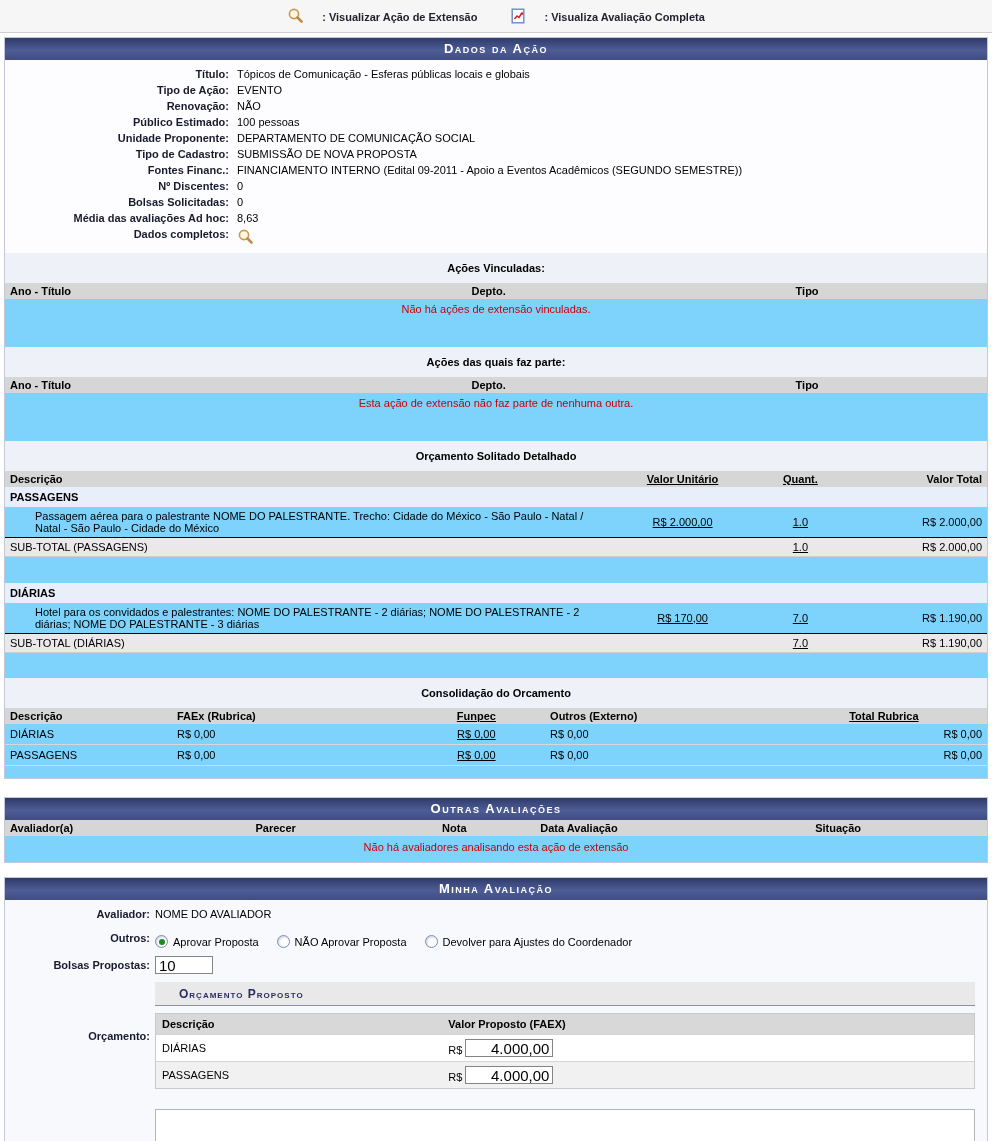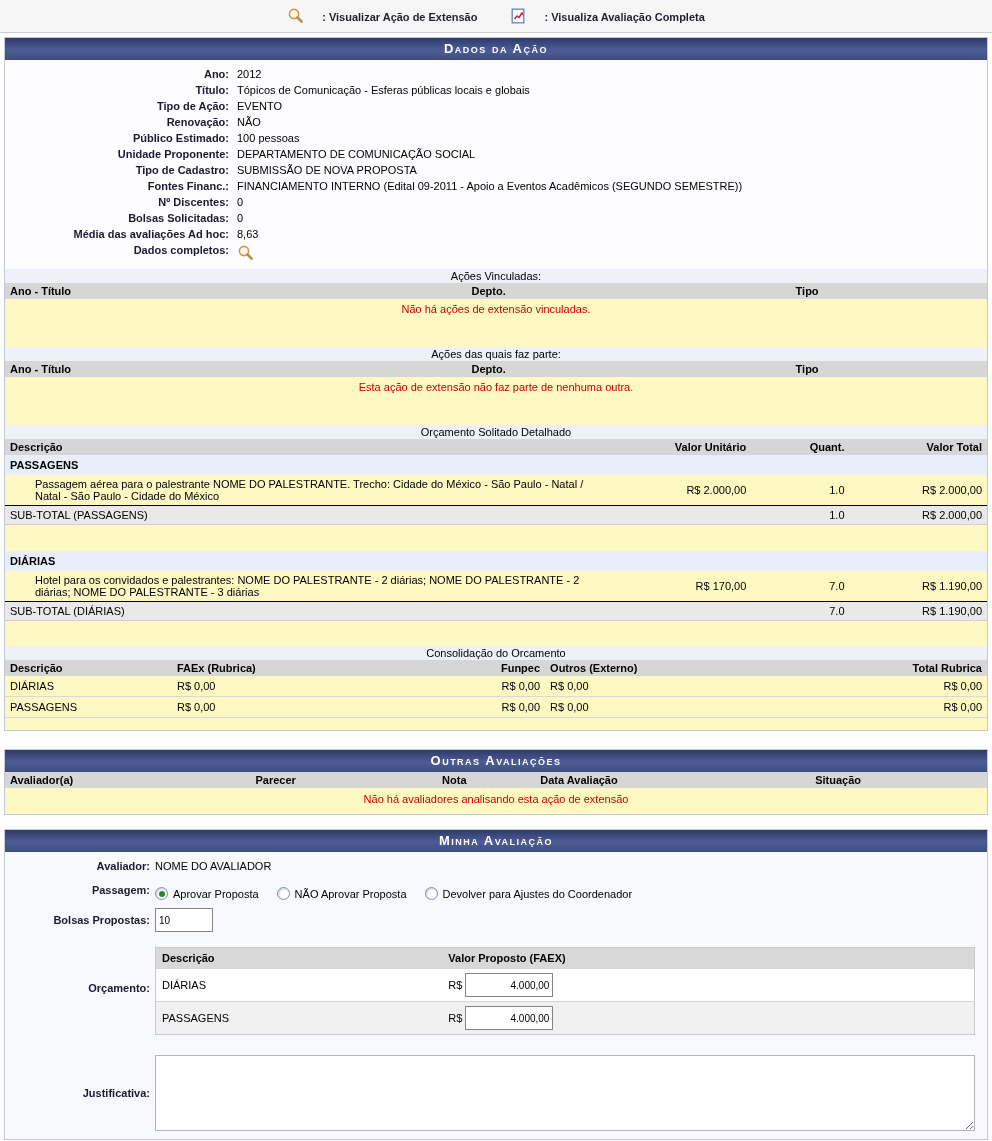--- a/index.html
+++ b/index.html
@@ -12,52 +12,52 @@
   }
   .legend-bar {
     display:flex; justify-content:center; align-items:center; gap:34px;
     background:#f6f6f6; border-bottom:1px solid #cfcfcf;
     padding:7px 0 6px 0; font-weight:bold; color:#1f1f2e;
   }
   .legend-item { display:flex; align-items:center; gap:18px; cursor:pointer; }
   .box {
     margin: 4px 4px 0 4px;
     border: 1px solid #c3c7d6;
-    background:#fef9c3;
+    background:#7dd3fc;
   }
   .blue-hdr {
     background: linear-gradient(180deg,#2f3b6a 0%,#4d5c95 55%,#3f4d80 100%);
     color:#fff; text-align:center; font-weight:bold;
     font-variant: small-caps; letter-spacing:1.5px;
     font-size:13px; padding:3px 0 4px 0;
   }
   
   .fields { padding:6px 0 4px 0; background:#fdfdff; }
   .frow { display:flex; align-items:flex-start; }
   .flabel {
     width:228px; flex:0 0 228px; text-align:right; font-weight:bold;
     padding:2px 4px 2px 0; color:#1a1a2e;
   }
   .fvalue { padding:2px 0 2px 4px; }
   .maglink { display:inline-block; vertical-align:middle; cursor:pointer; }
   
   table { border-collapse:collapse; width:100%; }
   td { padding:3px 5px; vertical-align:middle; }
   .subtitle td {
-    background:#eff1f9; text-align:center; font-weight:normal; padding:1px 0;margin-top:24px;
+    background:#eff1f9; text-align:center; font-weight:bold; padding:9px 0;margin-top:24px;
   }
   .colhdr td {
     background:#d6d6d6; font-weight:bold; padding:2px 5px;
   }
   .red-msg { color:#cc0000; text-align:center; padding:4px 0 6px 0; }
   .gap-row td { padding:0; height:26px; }
   .cat-row td { background:#e9eefb; font-weight:bold; padding:4px 5px; }
   .item-desc { padding-left:30px; }
   .subtotal td { background:#e9e9e9; border-top:1px solid #000000; border-bottom:1px solid #cfcfcf; }
-  .tc { text-align:right; }
+  .tc { text-align:center;text-decoration:underline; }
   .tr { text-align:right; }
   .consol-row td { border-bottom:1px solid #d8d8d8; padding:4px 5px; }
   .pad-bottom { height:12px; }
   
   .form-box { background:#f7f9fd; }
   .form-body { padding:8px 0 0 0; }
   .mrow { display:flex; align-items:center; margin-bottom:8px; }
   .mlabel {
     width:150px; flex:0 0 150px; text-align:right; font-weight:bold;
     padding-right:5px; color:#1a1a2e;
@@ -67,22 +67,22 @@
   .radio {
     width:13px; height:13px; border-radius:50%;
     border:1px solid #7b8db5; background:#fff;
     display:inline-flex; align-items:center; justify-content:center;
     box-shadow: inset 1px 1px 2px rgba(90,110,160,.35);
   }
   .radio.checked::after {
     content:""; width:6px; height:6px; border-radius:50%; background:#1f8a1f;
   }
   input.txt {
-    font-family:"Liberation Sans",sans-serif; font-size:10px;
-    border:1px solid #848484; padding:2px 3px; background:#fff; height:24px;
+    font-family:"Liberation Sans",sans-serif; font-size:15px;
+    border:1px solid #848484; padding:2px 3px; background:#fff; height:18px;
   }
   .bolsas-input { width:58px; }
   .money-input { width:88px; text-align:right; }
   .panel {
     flex:1; margin-right:12px; border:0;
   }
   .panel-cap {
     background:#e9e9e9; border-bottom:1px solid #8a8fa8;
     color:#2b2b66; font-variant:small-caps; font-weight:bold;
     letter-spacing:1px; font-size:12px; padding:5px 8px 4px 24px;
@@ -122,24 +122,20 @@
     </span>
     <span>: Visualiza Avaliação Completa</span>
   </span>
 </div>
 
 <div class="box">
   <div class="blue-hdr">Dados da Ação</div>
 
   <div class="fields">
     <div class="frow">
-        <div class="flabel">Ano:</div>
-        <div class="fvalue">2012</div>
-      </div>
-    <div class="frow">
         <div class="flabel">Título:</div>
         <div class="fvalue">Tópicos de Comunicação - Esferas públicas locais e globais</div>
       </div>
     <div class="frow">
         <div class="flabel">Tipo de Ação:</div>
         <div class="fvalue">EVENTO</div>
       </div>
     <div class="frow">
         <div class="flabel">Renovação:</div>
         <div class="fvalue">NÃO</div>
@@ -353,21 +349,21 @@
 <div class="box form-box" style="margin-top:14px; margin-bottom:4px;">
   <div class="blue-hdr">Minha Avaliação</div>
 
   <div class="form-body">
     <div class="mrow">
       <div class="mlabel">Avaliador:</div>
       <div>NOME DO AVALIADOR</div>
     </div>
 
     <div class="mrow">
-      <div class="mlabel">Passagem:</div>
+      <div class="mlabel">Outros:</div>
       <div class="radio-group">
         <span class="radio-opt">
           <span class="radio checked"></span>
           <span>Aprovar Proposta</span>
         </span>
         <span class="radio-opt">
           <span class="radio"></span>
           <span>NÃO Aprovar Proposta</span>
         </span>
         <span class="radio-opt">
@@ -378,20 +374,21 @@
     </div>
 
     <div class="mrow">
       <div class="mlabel">Bolsas Propostas:</div>
       <input class="txt bolsas-input" value="10" style="">
     </div>
 
     <div class="mrow">
       <div class="mlabel">Orçamento:</div>
       <div class="panel">
+        <div class="panel-cap">Orçamento Proposto</div>
         <div class="panel-table-wrap">
           <table class="ptable">
             <colgroup>
                 <col style="width:35%">
                 <col style="width:65%">
               </colgroup>
             <tbody>
                 <tr class="colhdr">
               <td>Descrição</td>
               <td>Valor Proposto (FAEX)</td>

